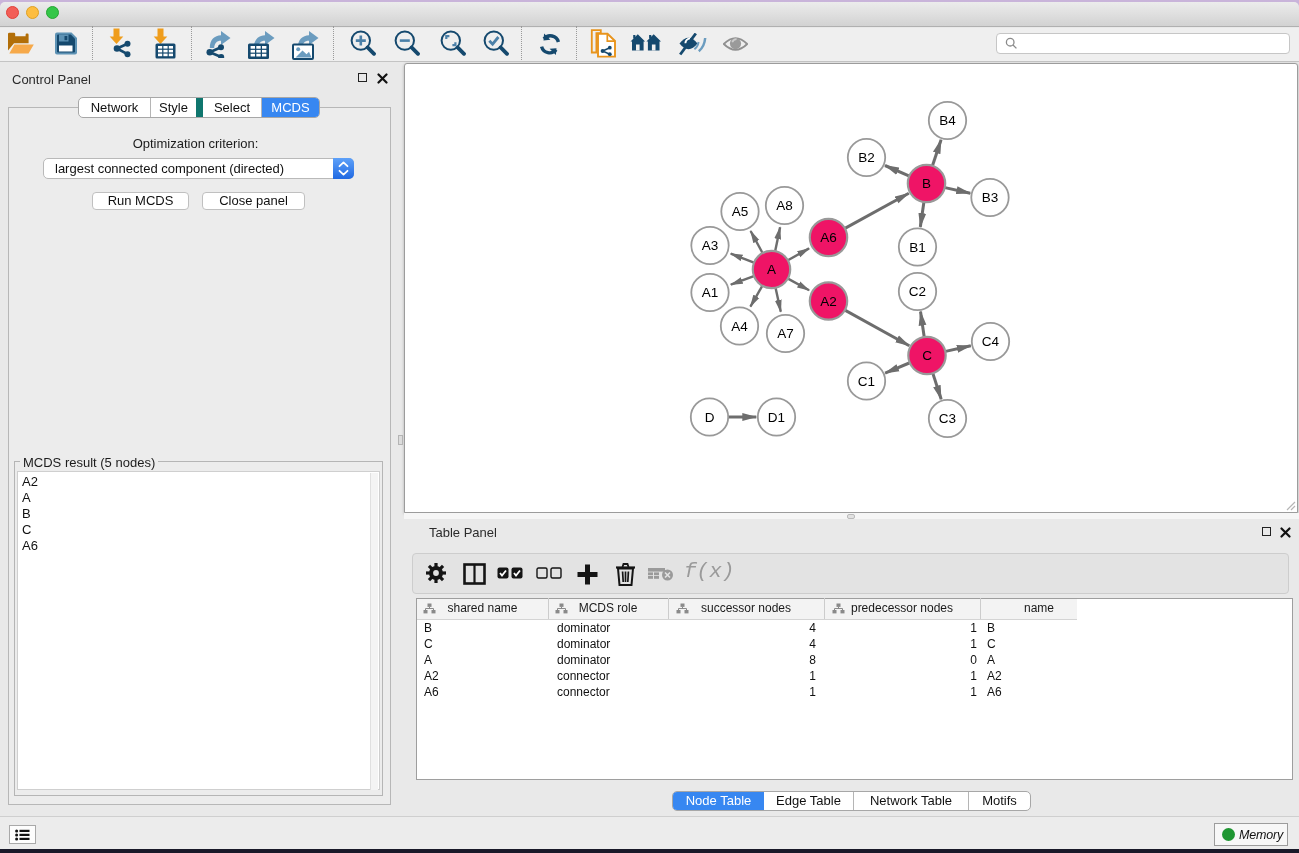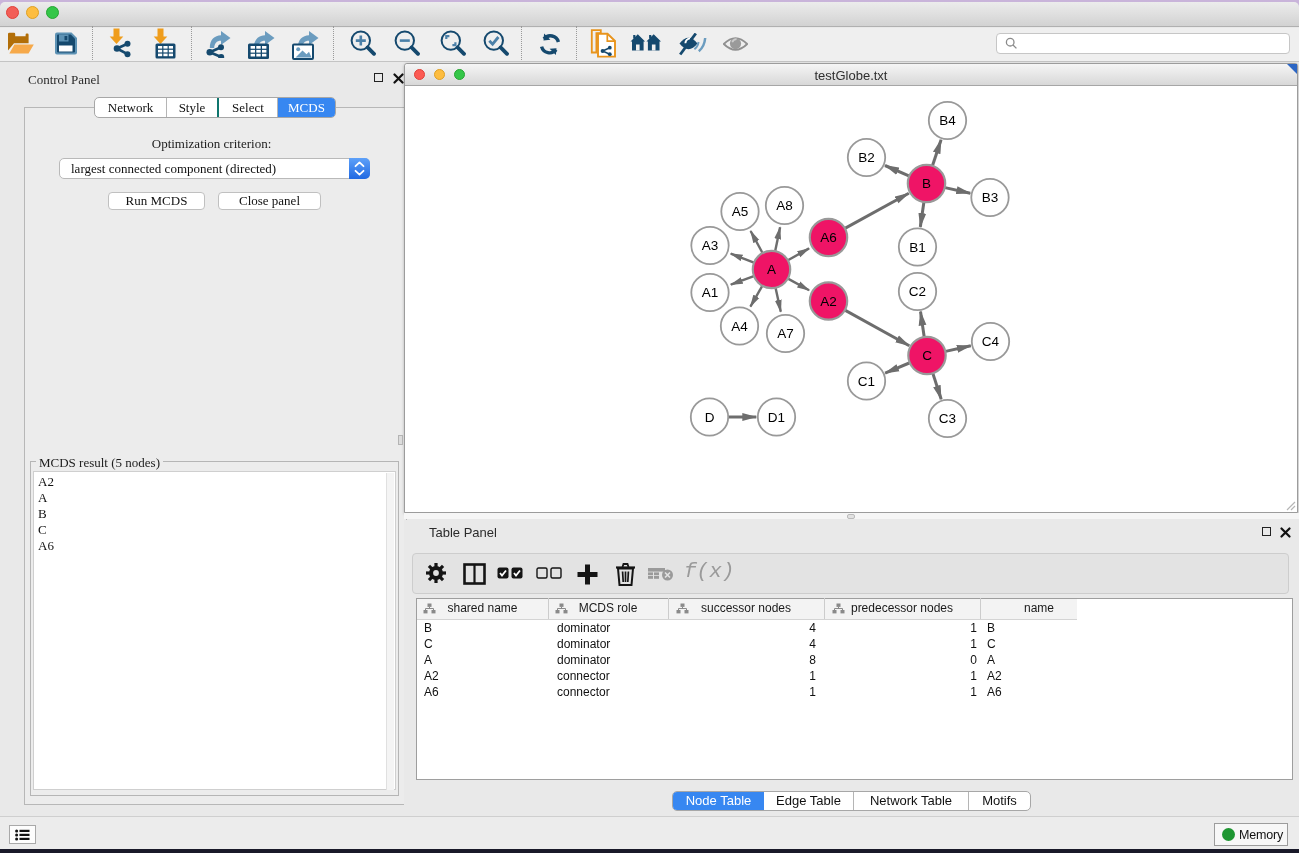--- a/index.html
+++ b/index.html
@@ -158,32 +158,32 @@
 </svg>
 
   <div class="abs" style="left:996px;top:5px;width:294px;height:21px;background:#fff;border:1px solid #c6c6c6;border-radius:4px;">
     <svg width="13" height="13" style="position:absolute;left:8px;top:3px;" viewBox="0 0 13 13">
         <circle cx="5.2" cy="5.2" r="3.8" fill="none" stroke="#8a8a8a" stroke-width="1.3"></circle>
         <line x1="8" y1="8" x2="11.4" y2="11.4" stroke="#8a8a8a" stroke-width="1.3"></line>
       </svg>
   </div>
 </div>
 
-<div class="abs" style="left:16px;top:62px;width:438px;height:754px;background:#e9e9e9;font-family:Liberation Serif, serif;">
+<div class="abs" style="left:0;top:62px;width:438px;height:754px;background:#e9e9e9;">
   <div class="abs" style="left:12px;top:10px;font-size:13px;color:#2b2b2b;">Control Panel</div>
   <div class="abs" style="left:358px;top:11px;width:9px;height:9px;border:1.5px solid #222;"></div>
   <svg class="abs" style="left:377px;top:11px;" width="11" height="11" viewBox="0 0 11 11">
       <path d="M1.5,1.5 L9.5,9.5 M9.5,1.5 L1.5,9.5" stroke="#111" stroke-width="2.2" stroke-linecap="round"></path>
     </svg>
 
   <div class="abs" style="left:8px;top:45px;width:383px;height:698px;border:1px solid #b7b7b7;background:#ececec;"></div>
 
   <div class="abs" style="left:78px;top:35px;height:21px;display:flex;border:1px solid #a7a7a7;border-radius:5px;background:#fff;overflow:hidden;">
     <div style="width:72px;text-align:center;font-size:13px;line-height:19px;color:#111;border-right:1px solid #b5b5b5;">Network</div>
-    <div style="width:52px;text-align:center;font-size:13px;line-height:19px;color:#111;border-right:2px solid #0f766e;">Style</div>
+    <div style="width:52px;text-align:center;font-size:13px;line-height:19px;color:#111;border-right:7px solid #0f766e;">Style</div>
     <div style="width:59px;text-align:center;font-size:13px;line-height:19px;color:#111;border-right:1px solid #b5b5b5;">Select</div>
     <div style="width:57px;text-align:center;font-size:13px;line-height:19px;color:#fff;background:#3787f1;">MCDS</div>
   </div>
 
   <div class="abs" style="left:0;top:74px;width:391px;text-align:center;font-size:13px;color:#1c1c1c;">Optimization criterion:</div>
 
   <div class="abs" style="left:43px;top:96px;width:311px;height:21px;background:#fff;border:1px solid #b9b9b9;border-radius:5px;">
     <div class="abs" style="left:11px;top:2px;font-size:13px;color:#111;">largest connected component (directed)</div>
     <div class="abs" style="right:-1px;top:-1px;width:21px;height:21px;border-radius:0 5px 5px 0;background:linear-gradient(#5ea1f9,#2069e2);">
       <svg width="21" height="21" viewBox="0 0 21 21">
@@ -198,29 +198,20 @@
 
   <div class="abs" style="left:14px;top:399px;width:369px;height:335px;border:1px solid #b5b5b5;background:#ececec;"></div>
   <div class="abs" style="left:20px;top:393px;background:#ececec;padding:0 3px;font-size:13px;color:#1c1c1c;">MCDS result (5 nodes)</div>
   <div class="abs" style="left:17px;top:409px;width:363px;height:319px;background:#fff;border:1px solid #cfcfcf;">
     <div style="padding:2px 0 0 4px;font-size:13px;line-height:16px;color:#111;">A2<br>A<br>B<br>C<br>A6</div>
     <div class="abs" style="right:1px;top:1px;width:8px;height:317px;background:#f4f4f4;border-left:1px solid #e0e0e0;"></div>
   </div>
 </div>
 
 <div class="abs" style="left:404px;top:63px;width:894px;height:450px;border:1px solid #9c9c9c;border-radius:3px 3px 0 0;box-shadow:0 1px 3px rgba(0,0,0,0.25);background:#fff;">
-  <div class="abs" style="left:0;top:0;width:892px;height:22px;background:linear-gradient(#f5f5f5,#d8d8d8);border-bottom:1px solid #a6a6a6;border-radius:3px 3px 0 0;">
-    <div class="abs" style="left:9px;top:5px;width:11px;height:11px;border-radius:50%;background:#fc5b54;border:1px solid #e14138;"></div>
-    <div class="abs" style="left:29px;top:5px;width:11px;height:11px;border-radius:50%;background:#fdbd40;border:1px solid #dfa023;"></div>
-    <div class="abs" style="left:49px;top:5px;width:11px;height:11px;border-radius:50%;background:#34c648;border:1px solid #27a533;"></div>
-    <div class="abs" style="left:0;top:4px;width:892px;text-align:center;font-size:13px;color:#2f2f2f;">testGlobe.txt</div>
-    <svg class="abs" style="right:0;top:0;" width="12" height="12" viewBox="0 0 12 12">
-        <path d="M12,0 L12,10 L2,0 z" fill="#2c66c4"></path>
-      </svg>
-  </div>
   <svg class="abs" style="right:1px;bottom:1px;" width="12" height="12" viewBox="0 0 12 12">
       <path d="M11,3 L3,11 M11,7 L7,11" stroke="#b5b5b5" stroke-width="1.2"></path>
     </svg>
 </div>
 
 <svg id="graph" width="894" height="427" style="position:absolute;left:404px;top:85px;">
 <defs>
 <marker id="arr" viewBox="0 0 13 8" refX="12" refY="4" markerWidth="13" markerHeight="8" markerUnits="userSpaceOnUse" orient="auto">
         <path d="M0,0.6 L13,4 L0,7.4 z" fill="#6d6d6d"></path>
       </marker>
@@ -428,21 +419,21 @@
       <div class="abs" style="left:570px;">A2</div>
     </div>
 <div class="abs" style="left:417px;top:685px;width:659px;height:16px;font-size:12px;color:#111;">
       <div class="abs" style="left:7px;">A6</div>
       <div class="abs" style="left:140px;">connector</div>
       <div class="abs" style="left:251px;width:148px;text-align:right;">1</div>
       <div class="abs" style="left:407px;width:153px;text-align:right;">1</div>
       <div class="abs" style="left:570px;">A6</div>
     </div>
 
-<div class="abs" style="left:0;top:816px;width:1299px;height:38px;background:#ececec;border-top:1px solid #cfcfcf;">
+<div class="abs" style="left:0;top:816px;width:1299px;height:38px;background:#ececec;border-top:1px solid #cfcfcf;font-style:italic;">
   <div class="abs" style="left:9px;top:8px;width:27px;height:19px;background:#fdfdfd;border:1px solid #a9a9a9;">
     <svg width="15" height="12" style="position:absolute;left:5px;top:3px;" viewBox="0 0 15 12">
         <circle cx="1.6" cy="2" r="1.5" fill="#111"></circle>
         <circle cx="1.6" cy="6" r="1.5" fill="#111"></circle>
         <circle cx="1.6" cy="10" r="1.5" fill="#111"></circle>
         <rect x="4.5" y="0.8" width="10" height="2.2" fill="#111"></rect>
         <rect x="4.5" y="4.8" width="10" height="2.2" fill="#111"></rect>
         <rect x="4.5" y="8.8" width="10" height="2.2" fill="#111"></rect>
       </svg>
   </div>

